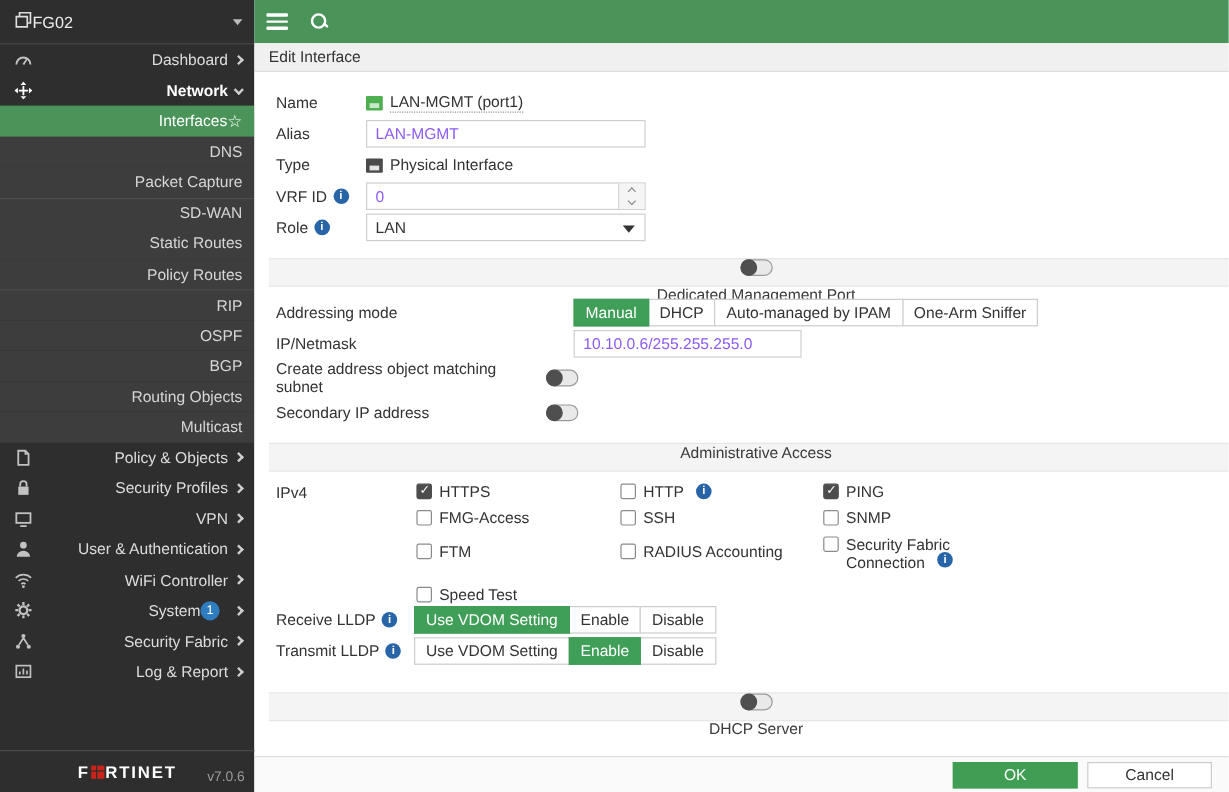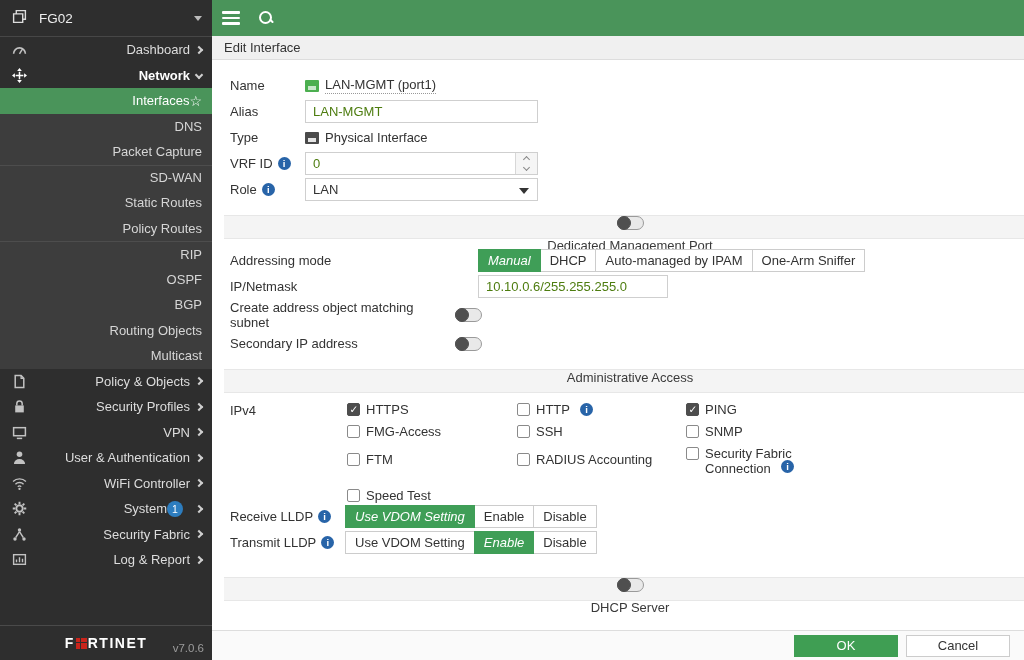--- a/index.html
+++ b/index.html
@@ -3,21 +3,21 @@
 <meta charset="utf-8">
 <style>
   * { margin:0; padding:0; box-sizing:border-box; }
   html,body { width:1024px; height:660px; overflow:hidden; }
   body { font-family:"Liberation Sans","DejaVu Sans",sans-serif; font-size:13px; color:#333; background:#fff; }
   .app { display:flex; width:1024px; height:660px; }
 
   
   .sidebar { width:212px; background:#2e2e2e; color:#ddd; display:flex; flex-direction:column; flex-shrink:0; }
   .device-row { height:37px; display:flex; align-items:center; padding:0 10px 0 12px; border-bottom:1px solid #474747; cursor:pointer; }
-  .device-row .dlabel { margin-left:12px; font-size:13.5px; color:#eee; flex:1; }
+  .device-row .dlabel { margin-left:0; font-size:13.5px; color:#eee; flex:1; }
   .caret-down { width:0; height:0; border-left:4px solid transparent; border-right:4px solid transparent; border-top:5px solid #bbb; }
   .nav { flex:1; overflow:hidden; }
   .nav-item { height:25.5px; display:flex; align-items:center; padding:0 10px 0 12px; cursor:pointer; }
   .nav-item .nicon { width:15px; height:15px; margin-right:9px; color:#c2c2c2; display:inline-flex; align-items:center; justify-content:center; flex-shrink:0; }
   .nav-item .nlabel { flex:1; color:#ddd; font-size:13px; white-space:nowrap;text-align:right; }
   .nav-item.parent-open .nlabel { color:#fff; font-weight:bold; }
   .nav-item.parent-open .nicon { color:#fff; }
   .sub { background:#3d3d3d; padding-left:36px; }
   .sub .nlabel { color:#d6d6d6; }
   .sub.group-start { border-top:1px solid #4d4d4d; }
@@ -49,21 +49,21 @@
   .frow { display:flex; align-items:center; min-height:25px; padding-left:18px; margin-bottom:1px; }
   .flabel { display:flex; align-items:center; gap:5px; color:#333; }
   .lw-sm { width:75px; }
   .lw-md { width:117px; }
   .lw-lldp { width:115px; }
   .lw-addr { width:248px; }
   .lw-tgl { width:225px; }
   .info { width:13px; height:13px; border-radius:50%; background:#2864a8; color:#fff; display:inline-flex; align-items:center; justify-content:center; font-size:9.5px; font-weight:bold; flex-shrink:0; }
   .info::before { content:"i"; }
 
-  .txt-input { width:233px; height:23px; border:1px solid #cfcfcf; padding:0 7px; font-family:inherit; font-size:13px; color:#4d7c0f; background:#fff; }
+  .txt-input { width:233px; height:23px; border:1px solid #cfcfcf; padding:0 7px; font-family:inherit; font-size:13px; color:#8b5cf6; background:#fff; }
   .ip-input { width:190px; }
   .spinwrap { position:relative; width:233px; }
   .spinwrap input { width:100%; }
   .spin { position:absolute; right:1px; top:1px; bottom:1px; width:22px; background:#f5f5f5; border-left:1px solid #d7d7d7; display:flex; flex-direction:column; align-items:center; justify-content:center; gap:3px; cursor:pointer; }
   .spin i { width:5px; height:5px; border-right:1.5px solid #888; border-bottom:1.5px solid #888; }
   .spin .up { transform:rotate(-135deg); margin-top:2px; }
   .spin .dn { transform:rotate(45deg); margin-bottom:2px; }
   .select { width:233px; height:23px; border:1px solid #cfcfcf; display:flex; align-items:center; padding:0 7px; position:relative; cursor:pointer; background:#fff; }
   .select::after { content:""; position:absolute; right:8px; top:9px; width:0; height:0; border-left:5px solid transparent; border-right:5px solid transparent; border-top:6px solid #333; }
 
@@ -77,21 +77,21 @@
 
   .band { background:#f4f4f4; border-top:1px solid #e7e7e7; border-bottom:1px solid #e7e7e7; height:24px; display:flex; align-items:center; padding-left:12px; margin:13px 0 9px 12px; color:#3a3a3a; gap:8px;flex-direction:column; }
   .band.title-only { font-size:13px; }
 
   .toggle { width:27px; height:14px; border-radius:8px; background:#e9e9e9; border:1px solid #9a9a9a; position:relative; display:inline-block; cursor:pointer; flex-shrink:0; }
   .toggle .knob { position:absolute; left:-1px; top:-1px; width:14px; height:14px; border-radius:50%; background:#4f4f4f; border:1px solid #4f4f4f; }
 
   .segctl { display:inline-flex; }
   .seg { height:23px; line-height:21px; padding:0 9px; border:1px solid #ccc; background:#fff; color:#333; margin-left:-1px; cursor:pointer; white-space:nowrap; }
   .seg:first-child { margin-left:0; }
-  .seg.selected { background:#3f9e57; border-color:#3f9e57; color:#fff; z-index:1; position:relative;font-style:italic; }
+  .seg.selected { background:#3f9e57; border-color:#3f9e57; color:#fff; z-index:1; position:relative; }
 
   .cbgrid { display:grid; grid-template-columns:170px 169px auto; row-gap:7px; align-items:start; }
   .cb { display:flex; align-items:flex-start; gap:6px; cursor:pointer; }
   .box { width:13px; height:13px; border:1px solid #8a8a8a; border-radius:2px; background:#fff; position:relative; flex-shrink:0; margin-top:1px; }
   .box.checked { background:#4d4d4d; border-color:#4d4d4d; }
   .box.checked::after { content:"✓"; position:absolute; left:1.5px; top:-1px; color:#fff; font-size:10.5px; font-weight:bold; }
   .cbl { color:#333; }
   .cbl-wrap { max-width:112px; display:inline-block; }
   .cb .info { margin-left:4px; margin-top:1px; }
 

